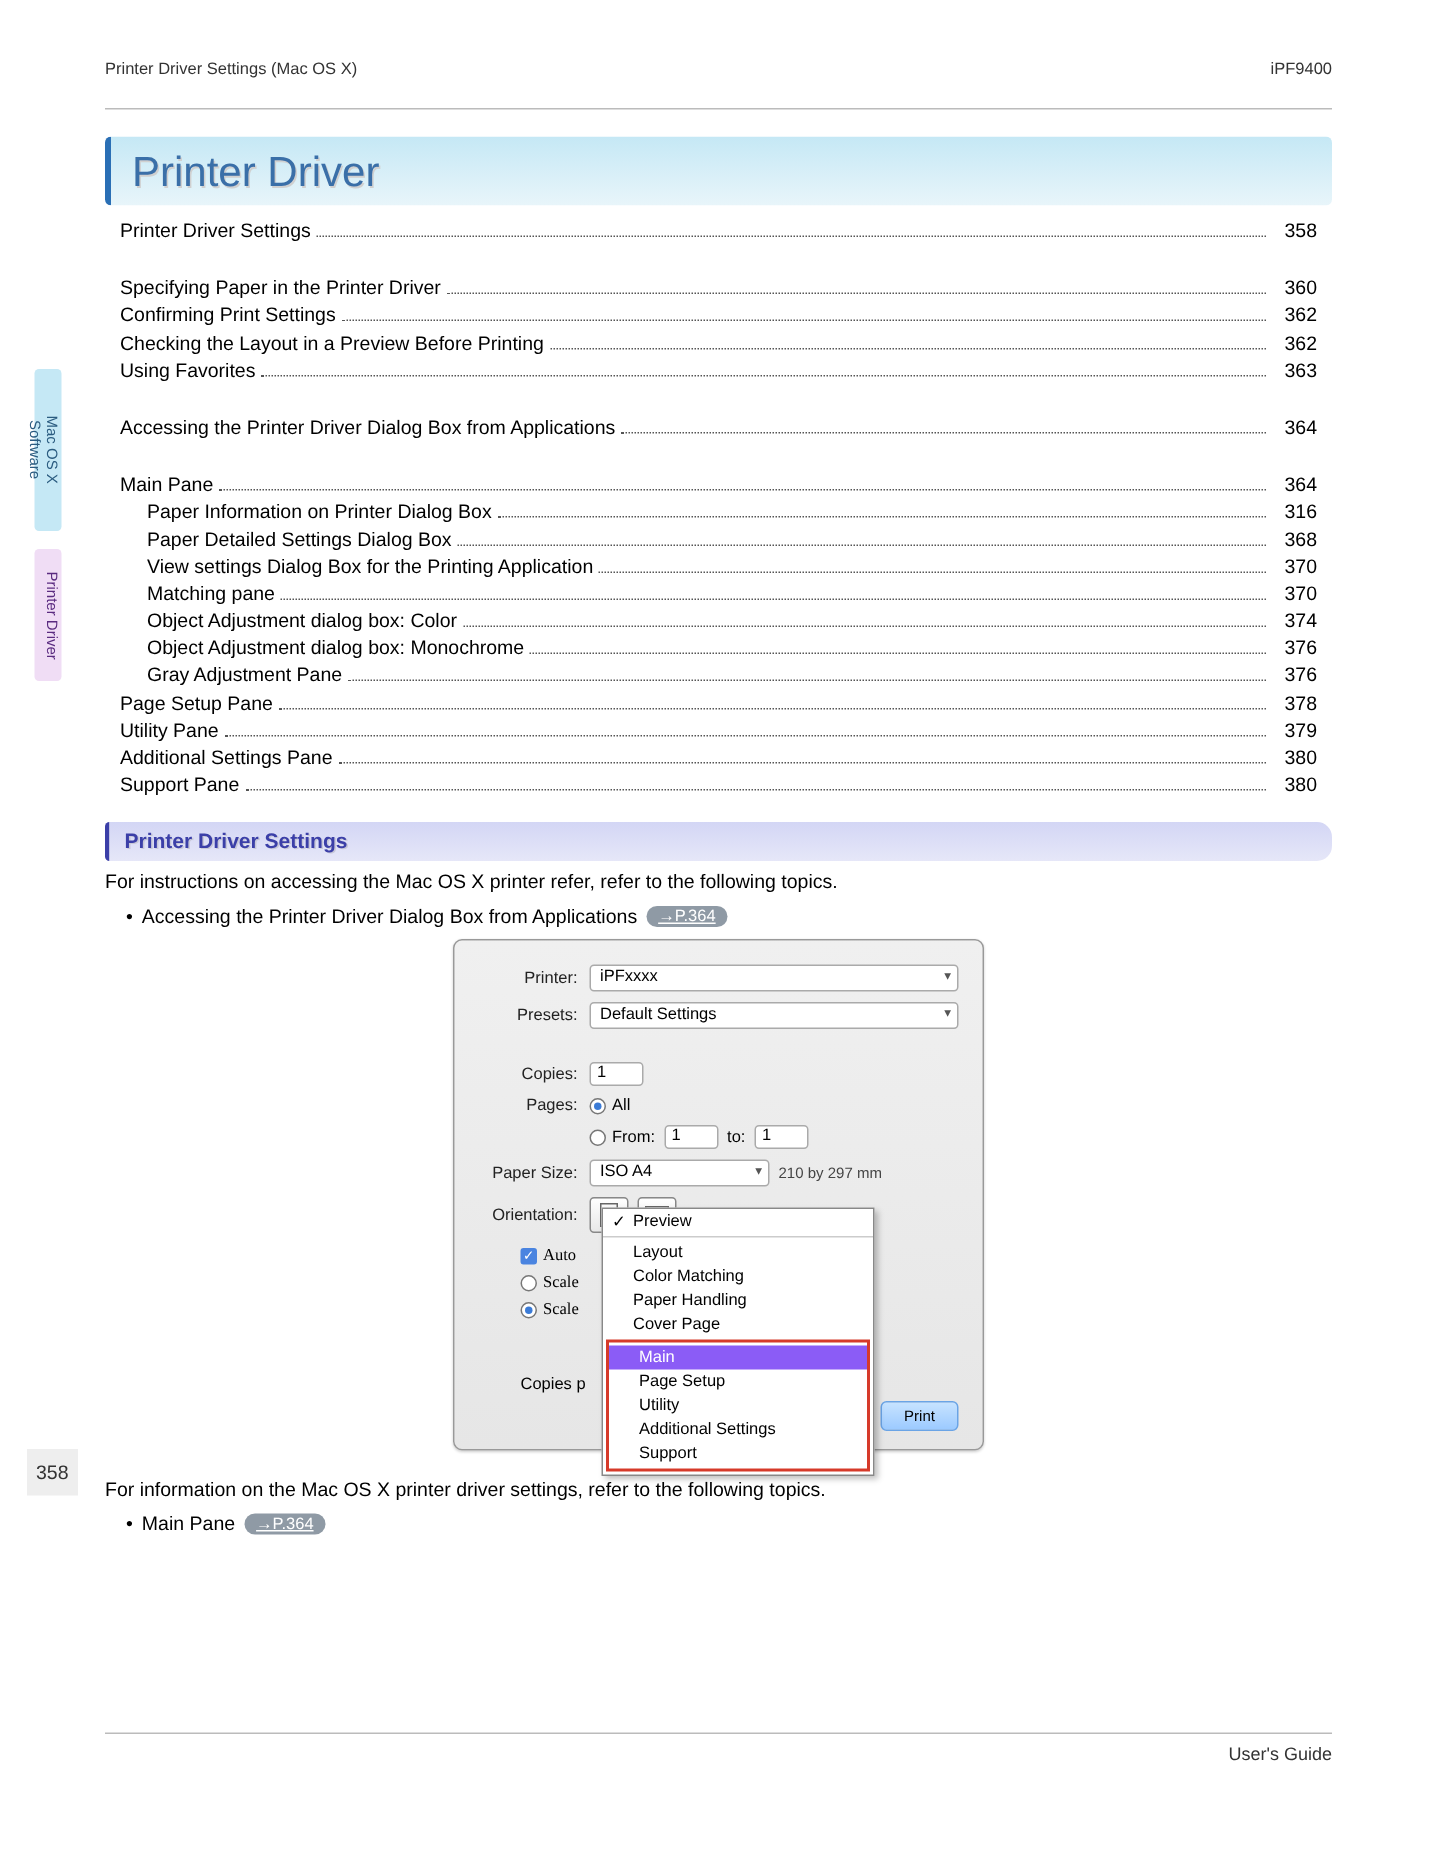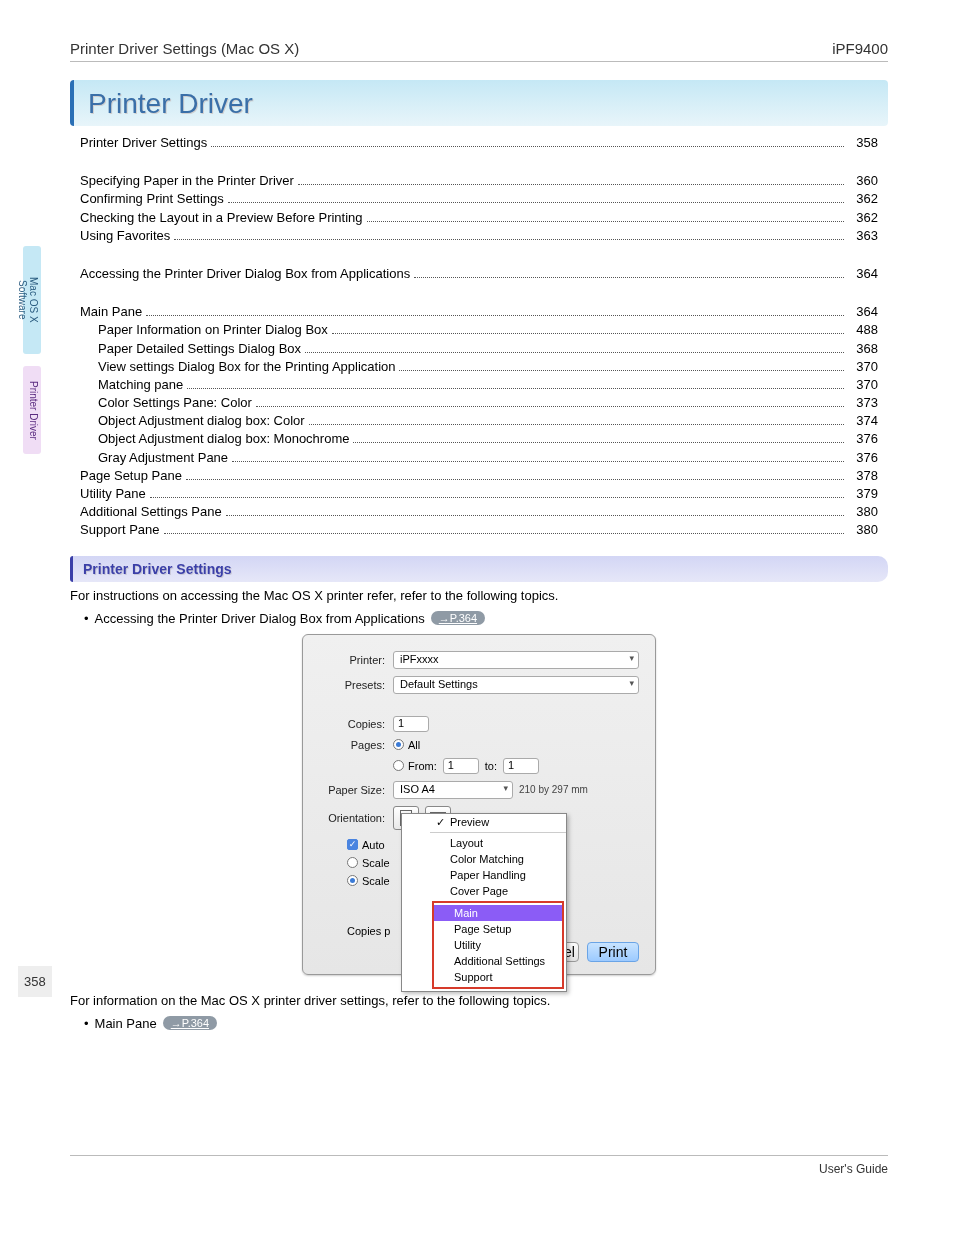--- a/index.html
+++ b/index.html
@@ -13,23 +13,23 @@
   }
   .page {
     position: absolute;
     left: 70px;
     top: 40px;
     width: 818px;
   }
   .header-row {
     display: flex;
     justify-content: space-between;
-    font-size: 15px;
+    font-size: 11px;
     color: #333;
-    padding-bottom: 4px;
+    padding-bottom: 20px;
     border-bottom: 1px solid #bbb;
     margin-bottom: 18px;
   }
   .chapter-title {
     background: linear-gradient(#c5e8f5, #e8f5fa);
     border-left: 4px solid #2a6fb5;
     border-radius: 4px;
     padding: 8px 14px 6px;
     font-size: 28px;
     font-family: Arial, Helvetica, sans-serif;
@@ -187,42 +187,41 @@
     width: 26px; height: 24px; border:1px solid #888; border-radius:3px;
     display:inline-flex; align-items:center; justify-content:center;
     background: linear-gradient(#fff,#e8e8e8); margin-right:6px;
   }
   .orient-inner { width:12px; height:16px; border:1px solid #666; position:relative; }
   .orient-inner.land { width:16px; height:12px; }
   .popup {
     position: absolute;
     left: 98px;
     top: 178px;
-    width: 166px;
+    width: 182px;
     background: #fff;
     border: 1px solid #888;
     box-shadow: 2px 2px 4px rgba(0,0,0,0.25);
     font-size: 11px;
-    padding-left: 28px;
   }
   .popup .item { padding: 2px 8px 2px 20px; position:relative; }
   .popup .checked::before { content:"✓"; position:absolute; left:6px; top:2px; }
   .popup .sep { border-top:1px solid #ccc; margin:2px 0;}
   .popup .main-block { border:2px solid #d63a2a; padding:2px 0; margin: 2px;}
   .popup .hl { background:#8b5cf6; color:#fff; }
   .dlg-btn-row { display:flex; justify-content:flex-end; gap:8px; margin-top:112px;}
   .dlg-btn {
     width:52px; height:20px; border:1px solid #999; border-radius:4px;
     background:linear-gradient(#fdfdfd,#e0e0e0);
     display:inline-flex; align-items:center; justify-content:center;
-    font-size:14px;
+    font-size:10px;
   }
   .dlg-btn.def { background:linear-gradient(#c7e3ff,#9ccaff); border-color:#6aa4e6;}
   .size-note { font-size:10px; color:#444; margin-left:6px;}
-  .scale-col { position:absolute; left:44px; top:204px; font-size:11px; }
+  .scale-col { position:absolute; left:44px; top:204px; font-size:11px;font-family:Liberation Serif, serif; }
   .scale-col .r { display:flex; align-items:center; margin-bottom:6px; }
   .copies-p { position:absolute; left:44px; top:290px; font-size:11px; }
 </style>
 </head>
 <body>
 
 <div class="sidetab tab1"><span>Mac OS X Software</span></div>
 <div class="sidetab tab2"><span>Printer Driver</span></div>
 <div class="page-num"><span>358</span></div>
 
@@ -268,41 +267,36 @@
         <span class="toc-page"> 364</span>
       </div>
       <div class="toc-row group-gap">
         <span class="toc-label">Main Pane </span>
         <span class="toc-dots"></span>
         <span class="toc-page"> 364</span>
       </div>
       <div class="toc-row">
         <span class="toc-label sub">Paper Information on Printer Dialog Box </span>
         <span class="toc-dots"></span>
-        <span class="toc-page"> 488</span>
+        <span class="toc-page"> 316</span>
       </div>
       <div class="toc-row">
         <span class="toc-label sub">Paper Detailed Settings Dialog Box </span>
         <span class="toc-dots"></span>
         <span class="toc-page"> 368</span>
       </div>
       <div class="toc-row">
         <span class="toc-label sub">View settings Dialog Box for the Printing Application </span>
         <span class="toc-dots"></span>
         <span class="toc-page"> 370</span>
       </div>
       <div class="toc-row">
         <span class="toc-label sub">Matching pane </span>
         <span class="toc-dots"></span>
         <span class="toc-page"> 370</span>
-      </div>
-      <div class="toc-row">
-        <span class="toc-label sub">Color Settings Pane: Color </span>
-        <span class="toc-dots"></span>
-        <span class="toc-page"> 373</span>
       </div>
       <div class="toc-row">
         <span class="toc-label sub">Object Adjustment dialog box: Color </span>
         <span class="toc-dots"></span>
         <span class="toc-page"> 374</span>
       </div>
       <div class="toc-row">
         <span class="toc-label sub">Object Adjustment dialog box: Monochrome </span>
         <span class="toc-dots"></span>
         <span class="toc-page"> 376</span>

